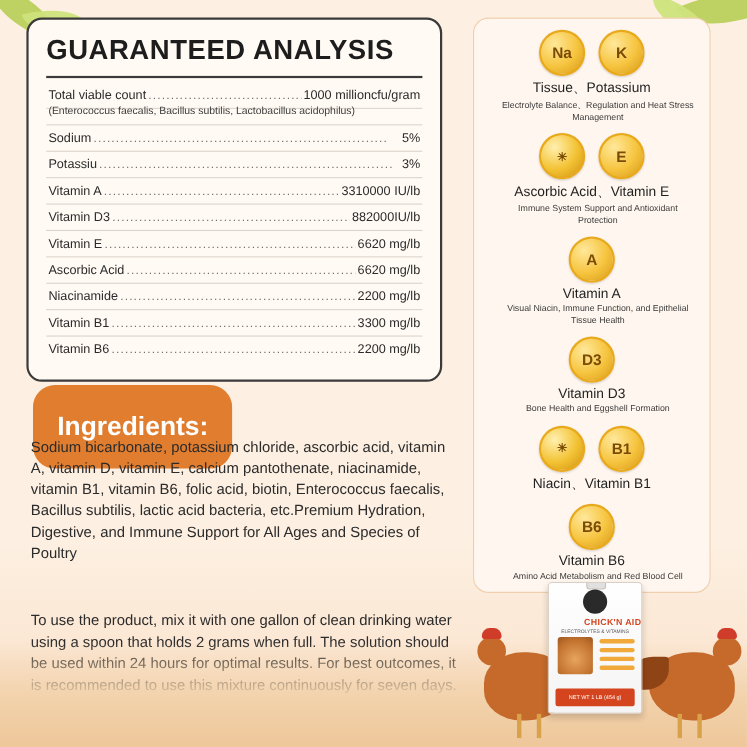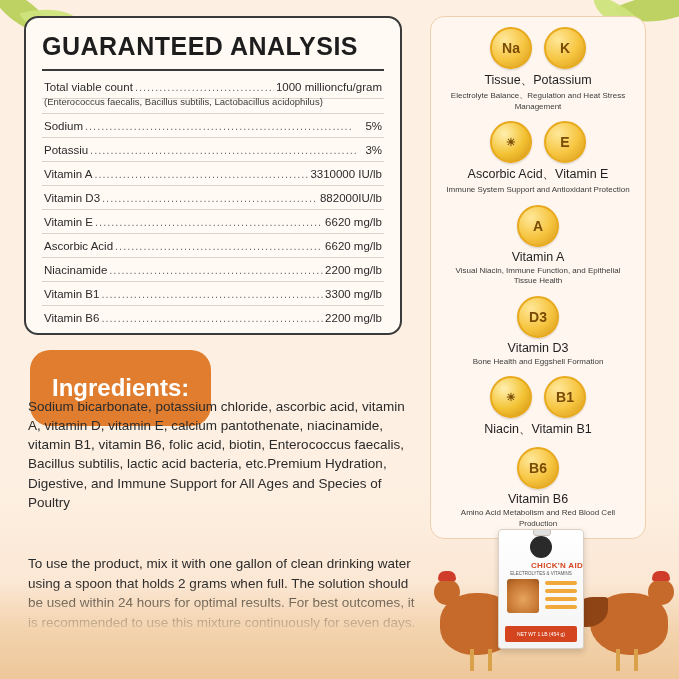--- a/index.html
+++ b/index.html
@@ -35,21 +35,21 @@
   
   .ga-panel {
     position: absolute;
     left: 24px;
     top: 16px;
     width: 378px;
     background: #fffaf4;
     border: 2px solid #3a3a3a;
     border-radius: 14px;
     box-sizing: border-box;
-    padding: 14px 16px 4px 16px;
+    padding: 14px 16px 16px 16px;
   }
   .ga-title {
     font-size: 25px;
     font-weight: bold;
     letter-spacing: .5px;
     color: #1d1d1d;
     padding-bottom: 8px;
     border-bottom: 2px solid #3a3a3a;
     margin-bottom: 4px;
   }
@@ -157,20 +157,21 @@
     color: #1f1f1f;
     margin-top: 3px;
     font-weight: 500;
   }
   .nut-desc {
     font-size: 8px;
     color: #3b3b3b;
     line-height: 1.32;
     margin-top: 2px;
     padding: 0 6px;
+    margin-left: 11px;
   }
 
   
   .ground {
     position: absolute;
     left: 0;
     bottom: 0;
     width: 679px;
     height: 96px;
     background: linear-gradient(180deg, rgba(243,213,178,0) 0%, #f2d2ab 55%, #eec79a 100%);

